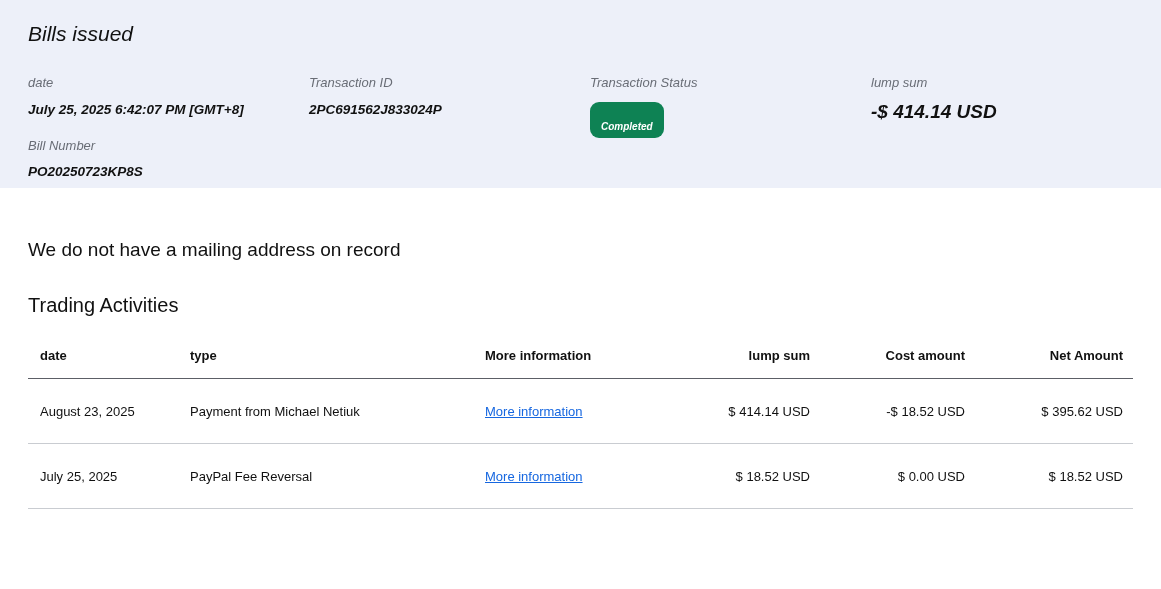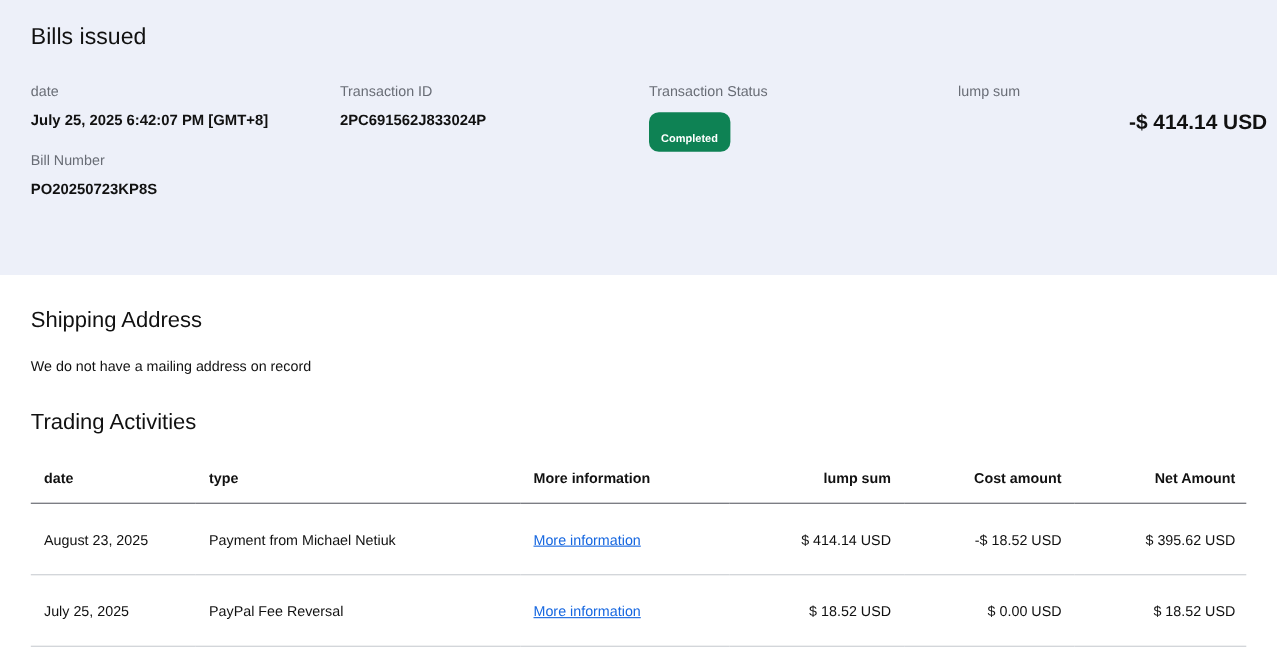--- a/index.html
+++ b/index.html
@@ -19,22 +19,23 @@
     margin: 0; padding: 0;
     width: 1161px; height: 589px;
     overflow: hidden;
     background: var(--page-bg);
     font-family: "Liberation Sans", sans-serif;
     color: var(--body-text);
   }
   
   .header-section {
     background: var(--header-bg);
-    height: 250px;
+    height: 188px;
     padding: 21px 28px 0;
+    font-style: italic;
   }
   .page-title {
     font-size: 21px;
     font-weight: 400;
     color: var(--heading-text);
     line-height: 1.2;
     margin: 0;
   }
   .field-grid {
     margin-top: 29px;
@@ -51,21 +52,20 @@
     font-size: 13.5px;
     font-weight: 700;
     color: var(--heading-text);
     line-height: 1.2;
   }
   .field-value-large {
     font-size: 19px;
     font-weight: 700;
     color: var(--heading-text);
     line-height: 1.1;
-    text-align: right;
   }
   .status-badge {
     display: inline-block;
     background: var(--badge-bg);
     color: var(--badge-text);
     font-size: 10px;
     font-weight: 700;
     padding: 19px 11px 6px;
     border-radius: 9px;
     line-height: 1.1;
@@ -75,21 +75,21 @@
   .section-shipping { padding: 29px 28px 0; }
   .section-title {
     font-size: 20px;
     font-weight: 400;
     color: var(--heading-text);
     line-height: 1.2;
     margin: 0;
   }
   .shipping-message {
     margin-top: 22px;
-    font-size: 13px;
+    font-size: 19px;
     color: var(--body-text);
   }
   .section-trading { padding: 0 28px; }
   .section-trading .section-title { margin-top: 32px; }
   
   table.activities {
     width: 100%;
     border-collapse: collapse;
     table-layout: fixed;
     margin-top: 31px;
@@ -145,21 +145,20 @@
     </div>
   </div>
 
   <div class="bill-field">
     <div class="field-label">Bill Number</div>
     <div class="field-value">PO20250723KP8S</div>
   </div>
 </div>
 
 <div class="section-shipping">
-  <h2 class="section-title">Shipping Address</h2>
   <div class="shipping-message">We do not have a mailing address on record</div>
 </div>
 
 <div class="section-trading">
   <h2 class="section-title">Trading Activities</h2>
 
   <table class="activities">
     <colgroup>
       <col style="width:150px">
       <col style="width:295px">

